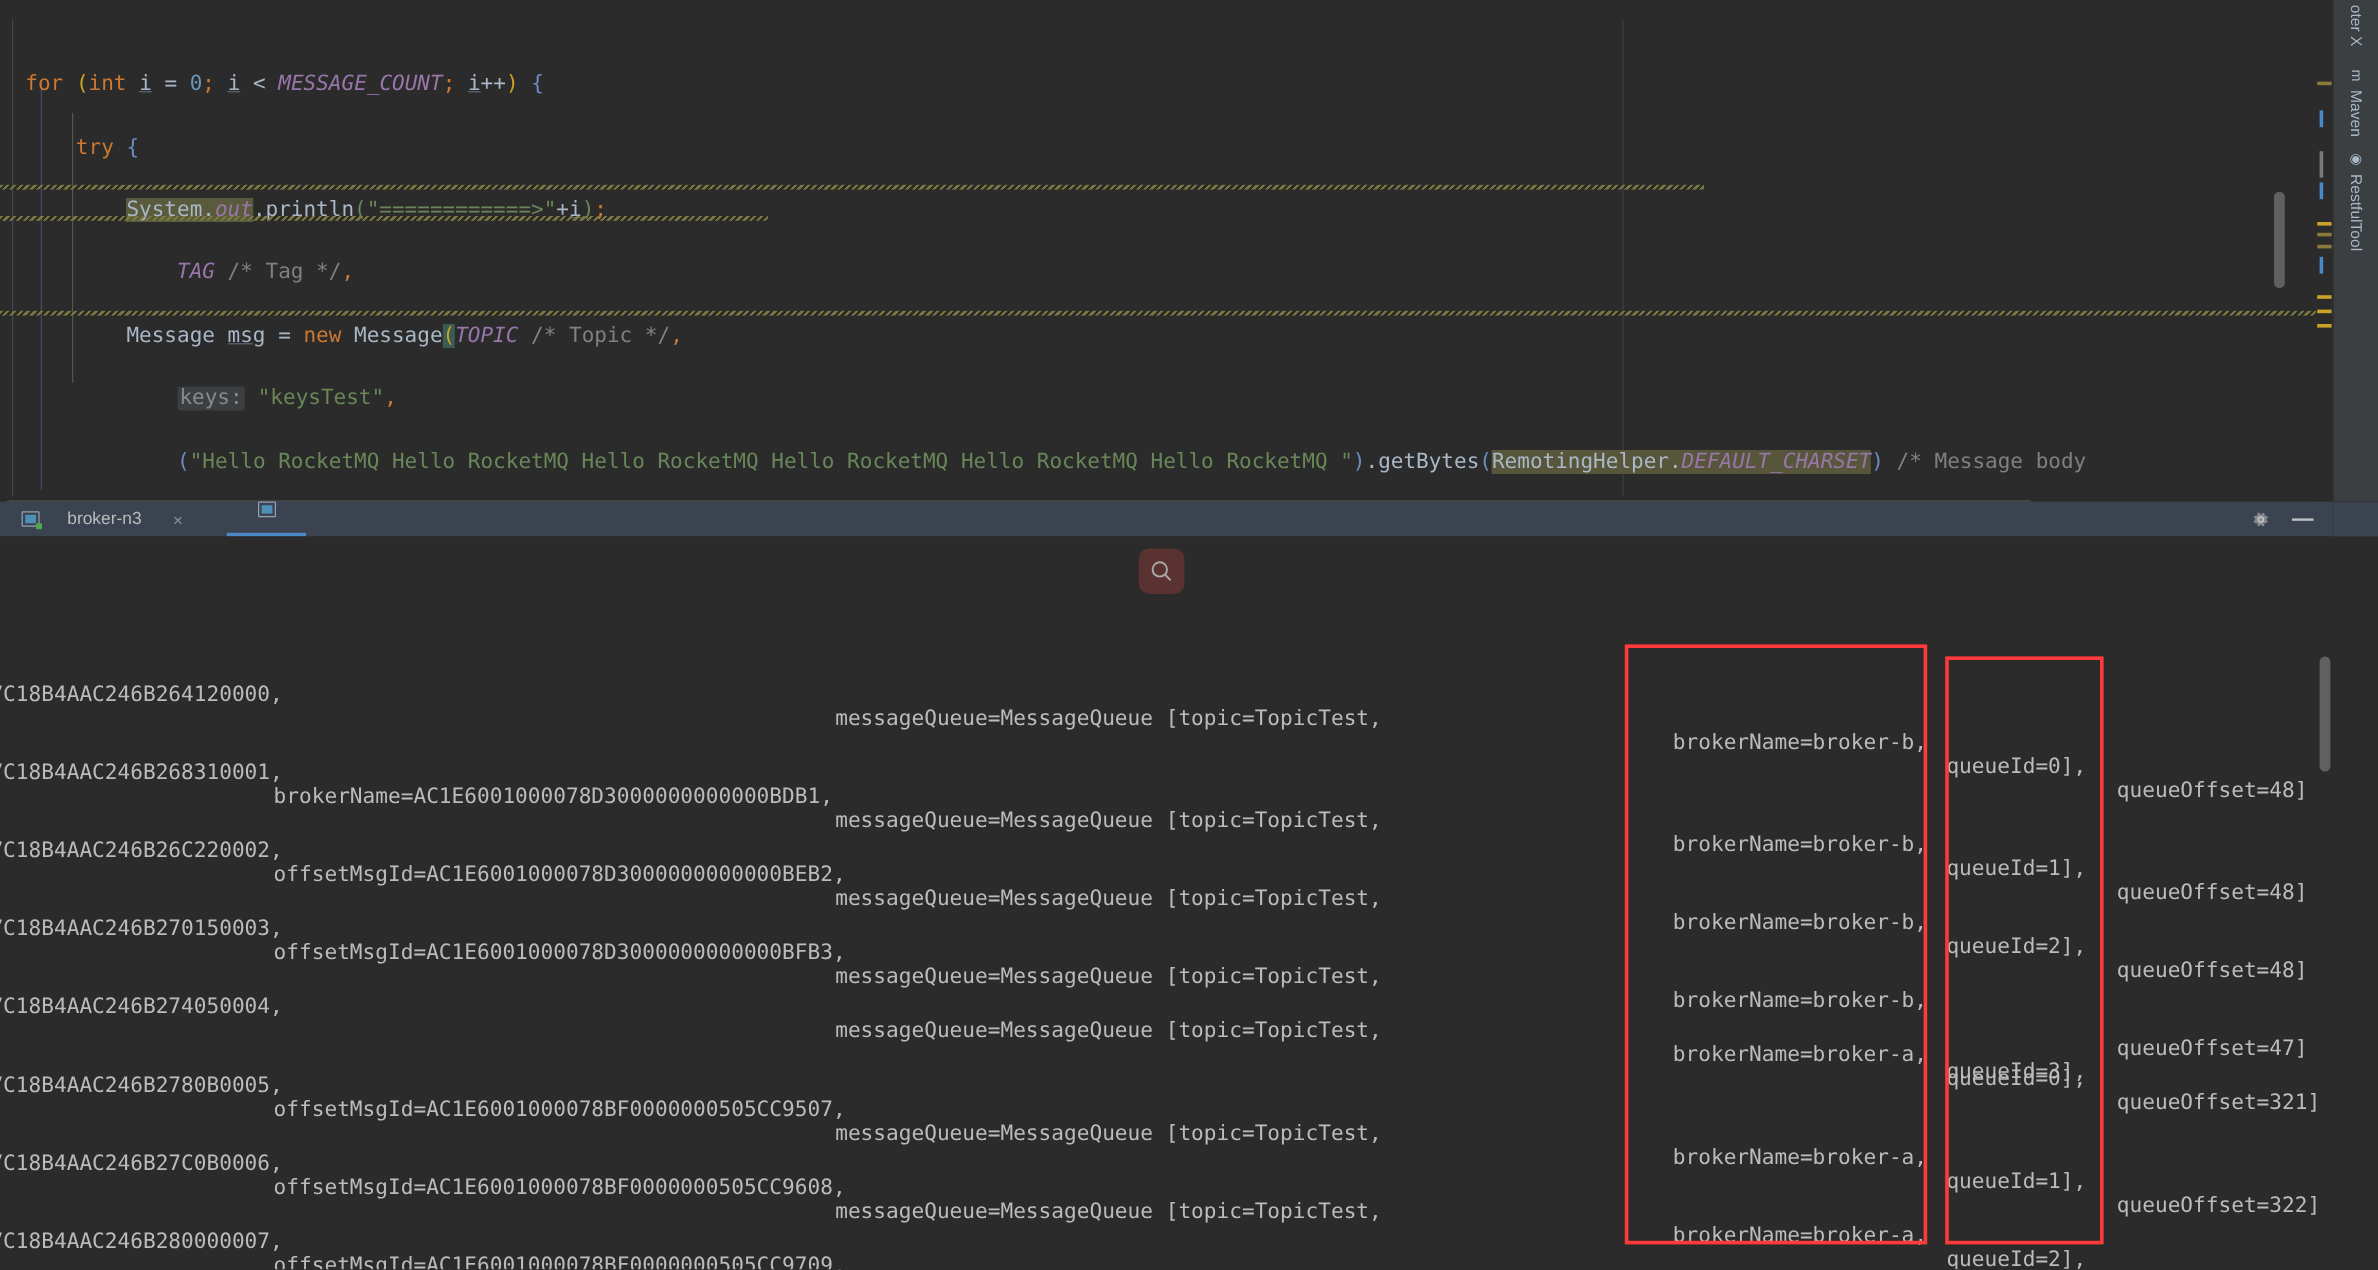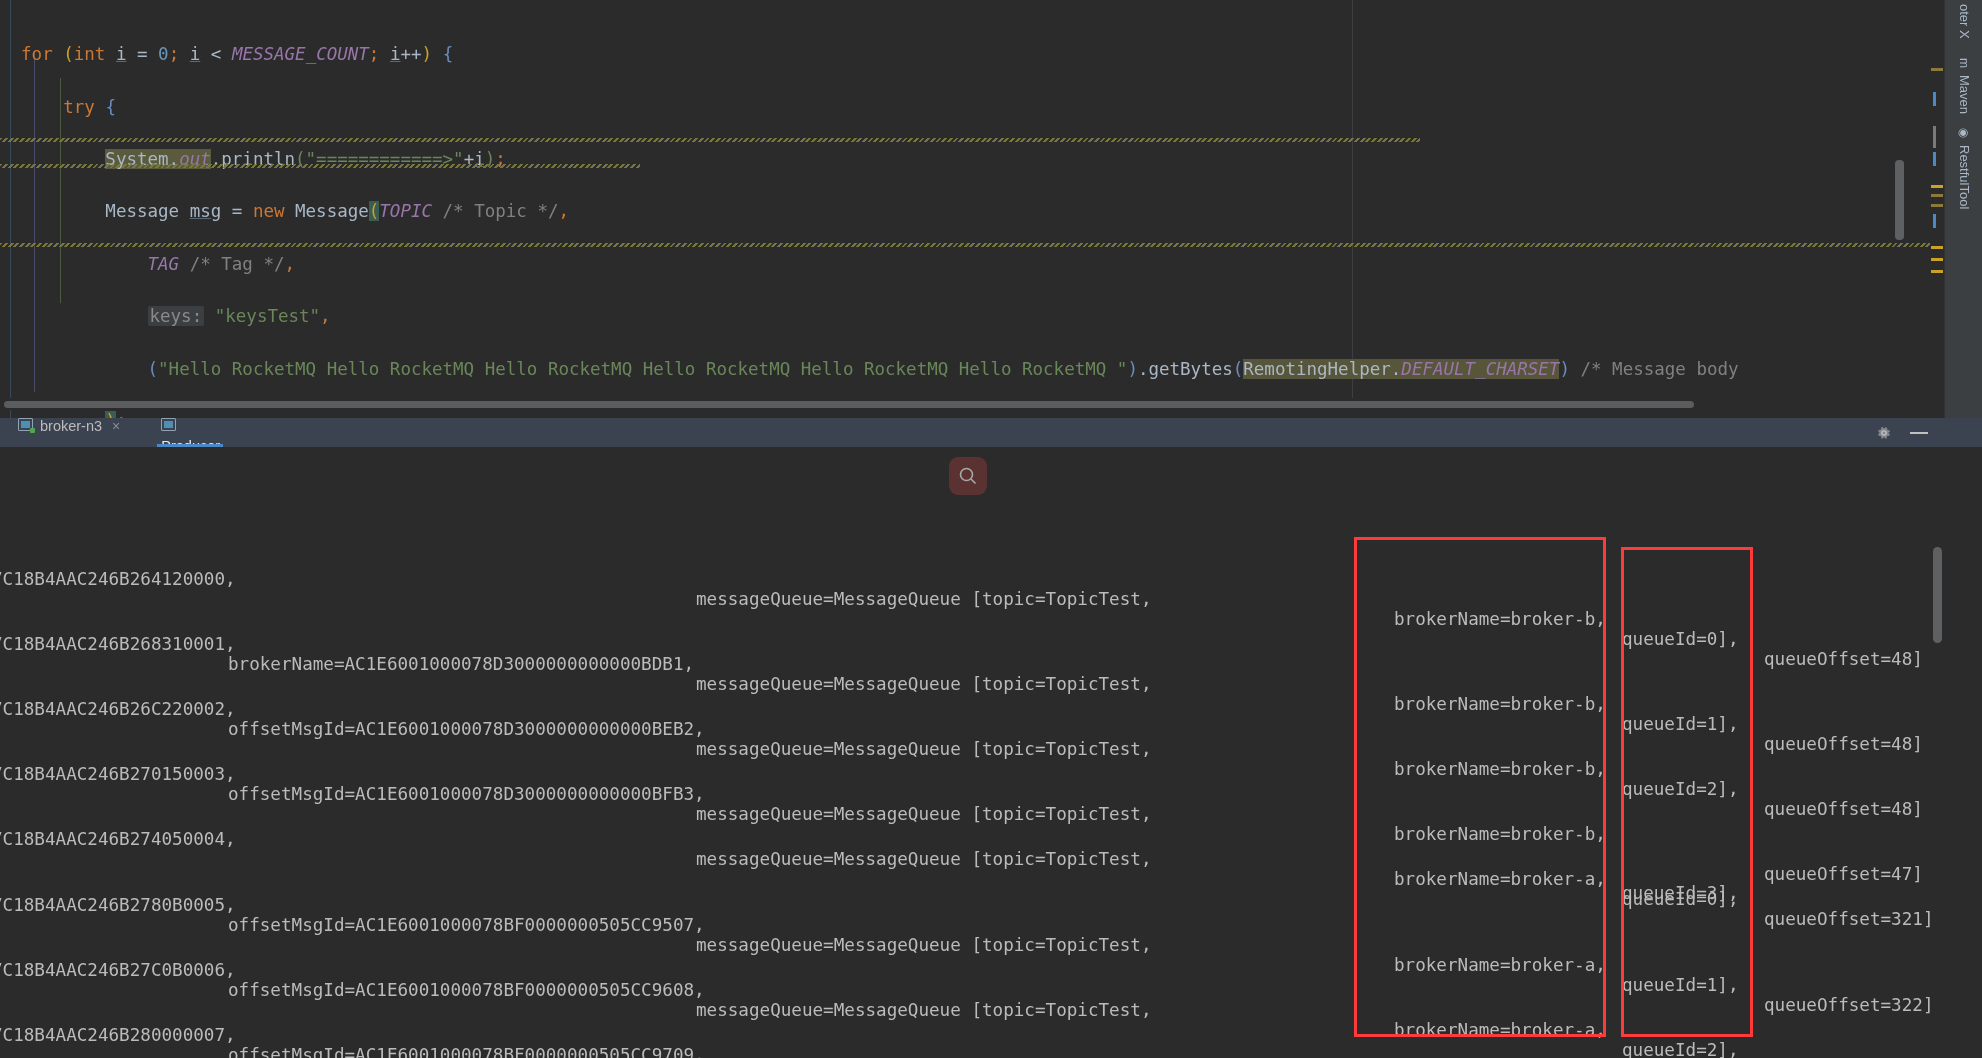--- a/index.html
+++ b/index.html
@@ -7,21 +7,21 @@
   html, body {
     width: 1982px; height: 1058px;
     background: #2b2b2b;
     font-family: "DejaVu Sans Mono", monospace;
     overflow: hidden;
   }
   #app { position: relative; width: 1982px; height: 1058px; }
 
   
   .editor {
-    position: absolute; left: 0; top: 0;
+    position: absolute; left: 0; top: 16px;
     width: 1944px; height: 470px;
     background: #2b2b2b;
     overflow: hidden;
   }
   .gutter-line-1 { position:absolute; left:10px; top:0; width:1px; height:418px; background:#3a4a5a; }
   .gutter-line-2 { position:absolute; left:34px; top:52px; width:1px; height:340px; background:#4b4b6b; }
   .gutter-line-3 { position:absolute; left:60px; top:78px; width:1px; height:225px; background:#4f5a45; }
 
   .code {
     position: relative;
@@ -91,21 +91,21 @@
   
   .console-panel {
     position:absolute; left:0; top:418px; width:1982px; height:640px; background:#2b2b2b;
   }
   .tabbar {
     position:absolute; left:0; top:0; width:1944px; height:29px;
     background:#3c4350;
     display:flex; align-items:center;
   }
   .tab {
-    display:flex; align-items:flex-start; gap:7px; height:29px;
+    display:flex; align-items:center; gap:23px; height:29px;
     padding:0 9px 0 10px; position:relative;
     font-family:"Liberation Sans", sans-serif; font-size:14.5px; color:#bbbbbb;
     cursor:default;
   }
   .tab.active { color:#e8e8e8;flex-direction:column; }
   .tab.active::after {
     content:""; position:absolute; left:6px; right:6px; bottom:0; height:3px; background:#4a88c7;
   }
   .tab .close { color:#8a8f98; font-size:14px; margin-left:3px; }
   .tab-ico { width:15px; height:13px; position:relative; flex:0 0 auto; }
@@ -148,22 +148,22 @@
   <div class="editor">
     <div class="gutter-line-1"></div>
     <div class="gutter-line-2"></div>
     <div class="gutter-line-3"></div>
     <div class="ed-split"></div>
 
     <div class="code">
 <span class="ln"><span class="plain">  </span><span class="kw">for</span><span class="plain"> </span><span class="brace-y">(</span><span class="kw">int</span><span class="plain"> </span><span class="ident-u">i</span><span class="plain"> = </span><span class="num">0</span><span class="punct">;</span><span class="plain"> </span><span class="ident-u">i</span><span class="plain"> &lt; </span><span class="fld">MESSAGE_COUNT</span><span class="punct">;</span><span class="plain"> </span><span class="ident-u">i</span><span class="plain">++</span><span class="brace-y">)</span><span class="plain"> </span><span class="brace">{</span></span>
 <span class="ln"><span class="plain">      </span><span class="kw">try</span><span class="plain"> </span><span class="brace">{</span></span>
 <span class="ln"><span class="plain">          </span><span class="hl">System.<span class="fld">out</span></span><span class="plain">.println</span><span class="paren-g">(</span><span class="str">"============&gt;"</span><span class="plain">+</span><span class="ident-u">i</span><span class="paren-g">)</span><span class="punct">;</span></span>
+<span class="ln"><span class="plain">              </span><span class="fld">TAG</span><span class="plain"> </span><span class="cmt">/* Tag */</span><span class="punct">,</span></span>
 <span class="ln"><span class="plain">          Message </span><span class="ident-u">msg</span><span class="plain"> = </span><span class="kw">new</span><span class="plain"> Message</span><span class="caret-bg brace-y">(</span><span class="fld">TOPIC</span><span class="plain"> </span><span class="cmt">/* Topic */</span><span class="punct">,</span></span>
-<span class="ln"><span class="plain">              </span><span class="fld">TAG</span><span class="plain"> </span><span class="cmt">/* Tag */</span><span class="punct">,</span></span>
 <span class="ln"><span class="plain">              </span><span class="chip">keys:</span><span class="plain"> </span><span class="str">"keysTest"</span><span class="punct">,</span></span>
 <span class="ln"><span class="plain">              </span><span class="brace">(</span><span class="str">"Hello RocketMQ Hello RocketMQ Hello RocketMQ Hello RocketMQ Hello RocketMQ Hello RocketMQ "</span><span class="brace">)</span><span class="plain">.getBytes</span><span class="brace">(</span><span class="hl-soft">RemotingHelper.<span class="fld">DEFAULT_CHARSET</span></span><span class="brace">)</span><span class="plain"> </span><span class="cmt">/* Message body</span></span>
 <span class="ln"><span class="plain">          </span><span class="caret-bg brace-y">)</span><span class="punct">;</span></span>
 
 
 
 
     </div>
 
     <div class="squiggle" style="left:0;   top:138px; width:1420px;"></div>

